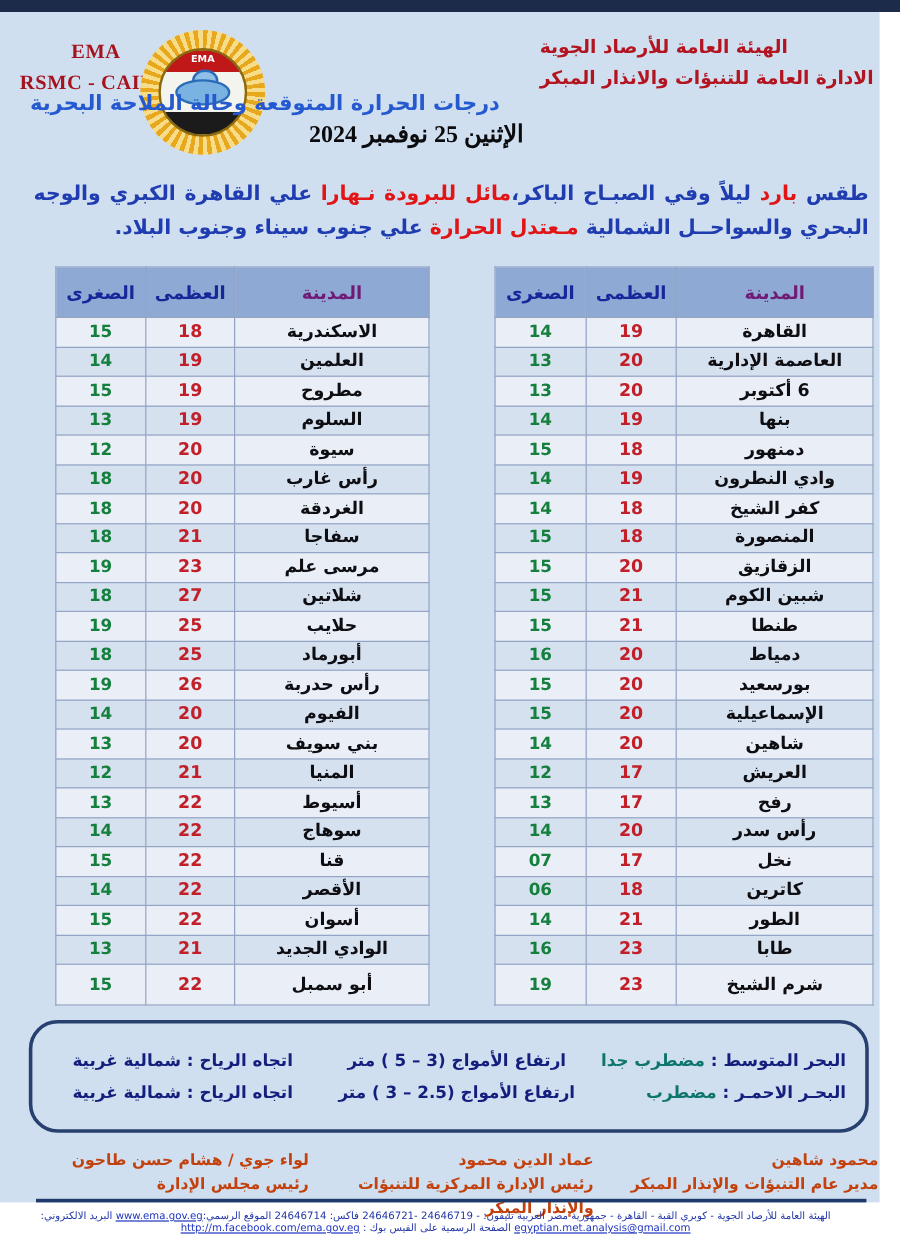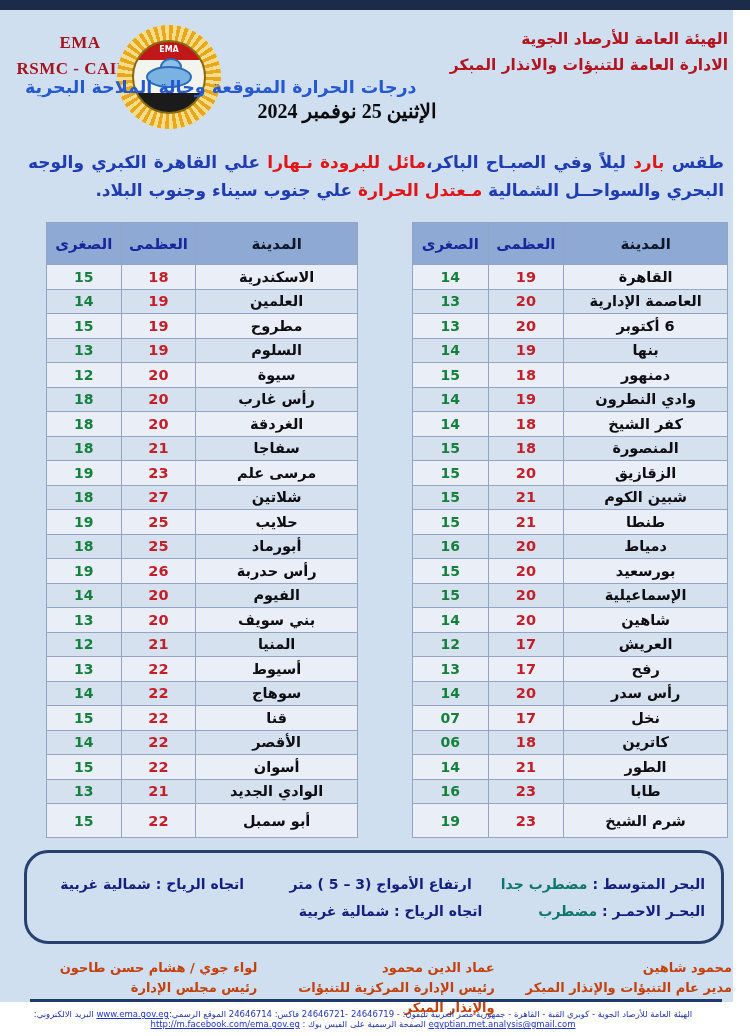--- a/index.html
+++ b/index.html
@@ -30,21 +30,21 @@
   .emblem-ema { position:absolute; top:3px; width:100%; text-align:center; color:#fff; font-size:8px; font-weight:bold; }
   .cloud {
     position:absolute; left:12px; top:24px; width:46px; height:22px; border-radius:50%;
     background:#7ab3e2; border:2px solid #2b6cb8;
   }
   .cloud-bump {
     position:absolute; left:26px; top:16px; width:22px; height:18px; border-radius:50%;
     background:#8fc0e8; border:2px solid #2b6cb8;
   }
   .org-right {
-    position:absolute; right:22px; top:27px; direction:rtl; text-align:right;
+    position:absolute; right:22px; top:27px; direction:rtl; text-align:left;
     color:#b21520; font-weight:bold; font-size:15.5px; line-height:1.65;
   }
   .doc-title {
     position:absolute; left:25px; top:77px; width:700px; text-align:left; direction:rtl;
     color:#2559cf; font-weight:bold; font-size:17.5px;
   }
   .doc-date {
     position:absolute; left:0; top:99px; width:694px; text-align:center; direction:rtl;
     color:#0b0b0e; font-weight:bold; font-size:20px; font-family:"Liberation Serif", serif;
   }
@@ -55,21 +55,21 @@
   }
   .seg-blue { color:#1f3cb0; }
   .seg-red  { color:#e11515; }
 
   
   .temp-table { position:absolute; border-collapse:collapse; direction:rtl; table-layout:fixed; }
   #table-right { left:412px; top:222px; width:316px; }
   #table-left  { left:46px;  top:222px; width:312px; }
   .temp-table th, .temp-table td { border:1px solid #93a4c4; text-align:center; font-weight:bold; padding:0; }
   .temp-table thead th { height:42px; background:#8ea9d4; font-size:15px; }
-  .h-city { color:#0f172a; width:52%; }
+  .h-city { color:#701a75; width:52%; }
   .h-max  { color:#18269a; width:24%; }
   .h-min  { color:#18269a; width:24%; }
   .temp-table tbody tr { height:24.5px; }
   .temp-table tbody tr:last-child { height:34px; }
   .temp-table tbody tr:nth-child(odd)  { background:#e9eef7; }
   .temp-table tbody tr:nth-child(even) { background:#d6e1f0; }
   .c-city { color:#0d0d12; font-size:14.5px; }
   .c-max  { color:#c21f28; font-size:14.5px; }
   .c-min  { color:#15803d; font-size:14px; }
 
@@ -387,20 +387,21 @@
       <div class="sea-name">
         <span>البحر المتوسط : </span><span class="sea-state">مضطرب جدا</span>
       </div>
       <div class="sea-waves">ارتفاع الأمواج (3 – 5 ) متر</div>
       <div class="sea-wind">اتجاه الرياح :  شمالية غربية</div>
     </div>
     <div class="sea-row">
       <div class="sea-name">
         <span>البحـر الاحمـر : </span><span class="sea-state">مضطرب</span>
       </div>
+      <div class="sea-waves">ارتفاع الأمواج (2.5 – 3 ) متر</div>
       <div class="sea-wind">اتجاه الرياح :  شمالية غربية</div>
     </div>
   </div>
 
   <div class="signatures">
       <div class="sig">
         <div>محمود شاهين</div>
         <div>مدير عام التنبؤات والإنذار المبكر</div>
       </div>
       <div class="sig">

